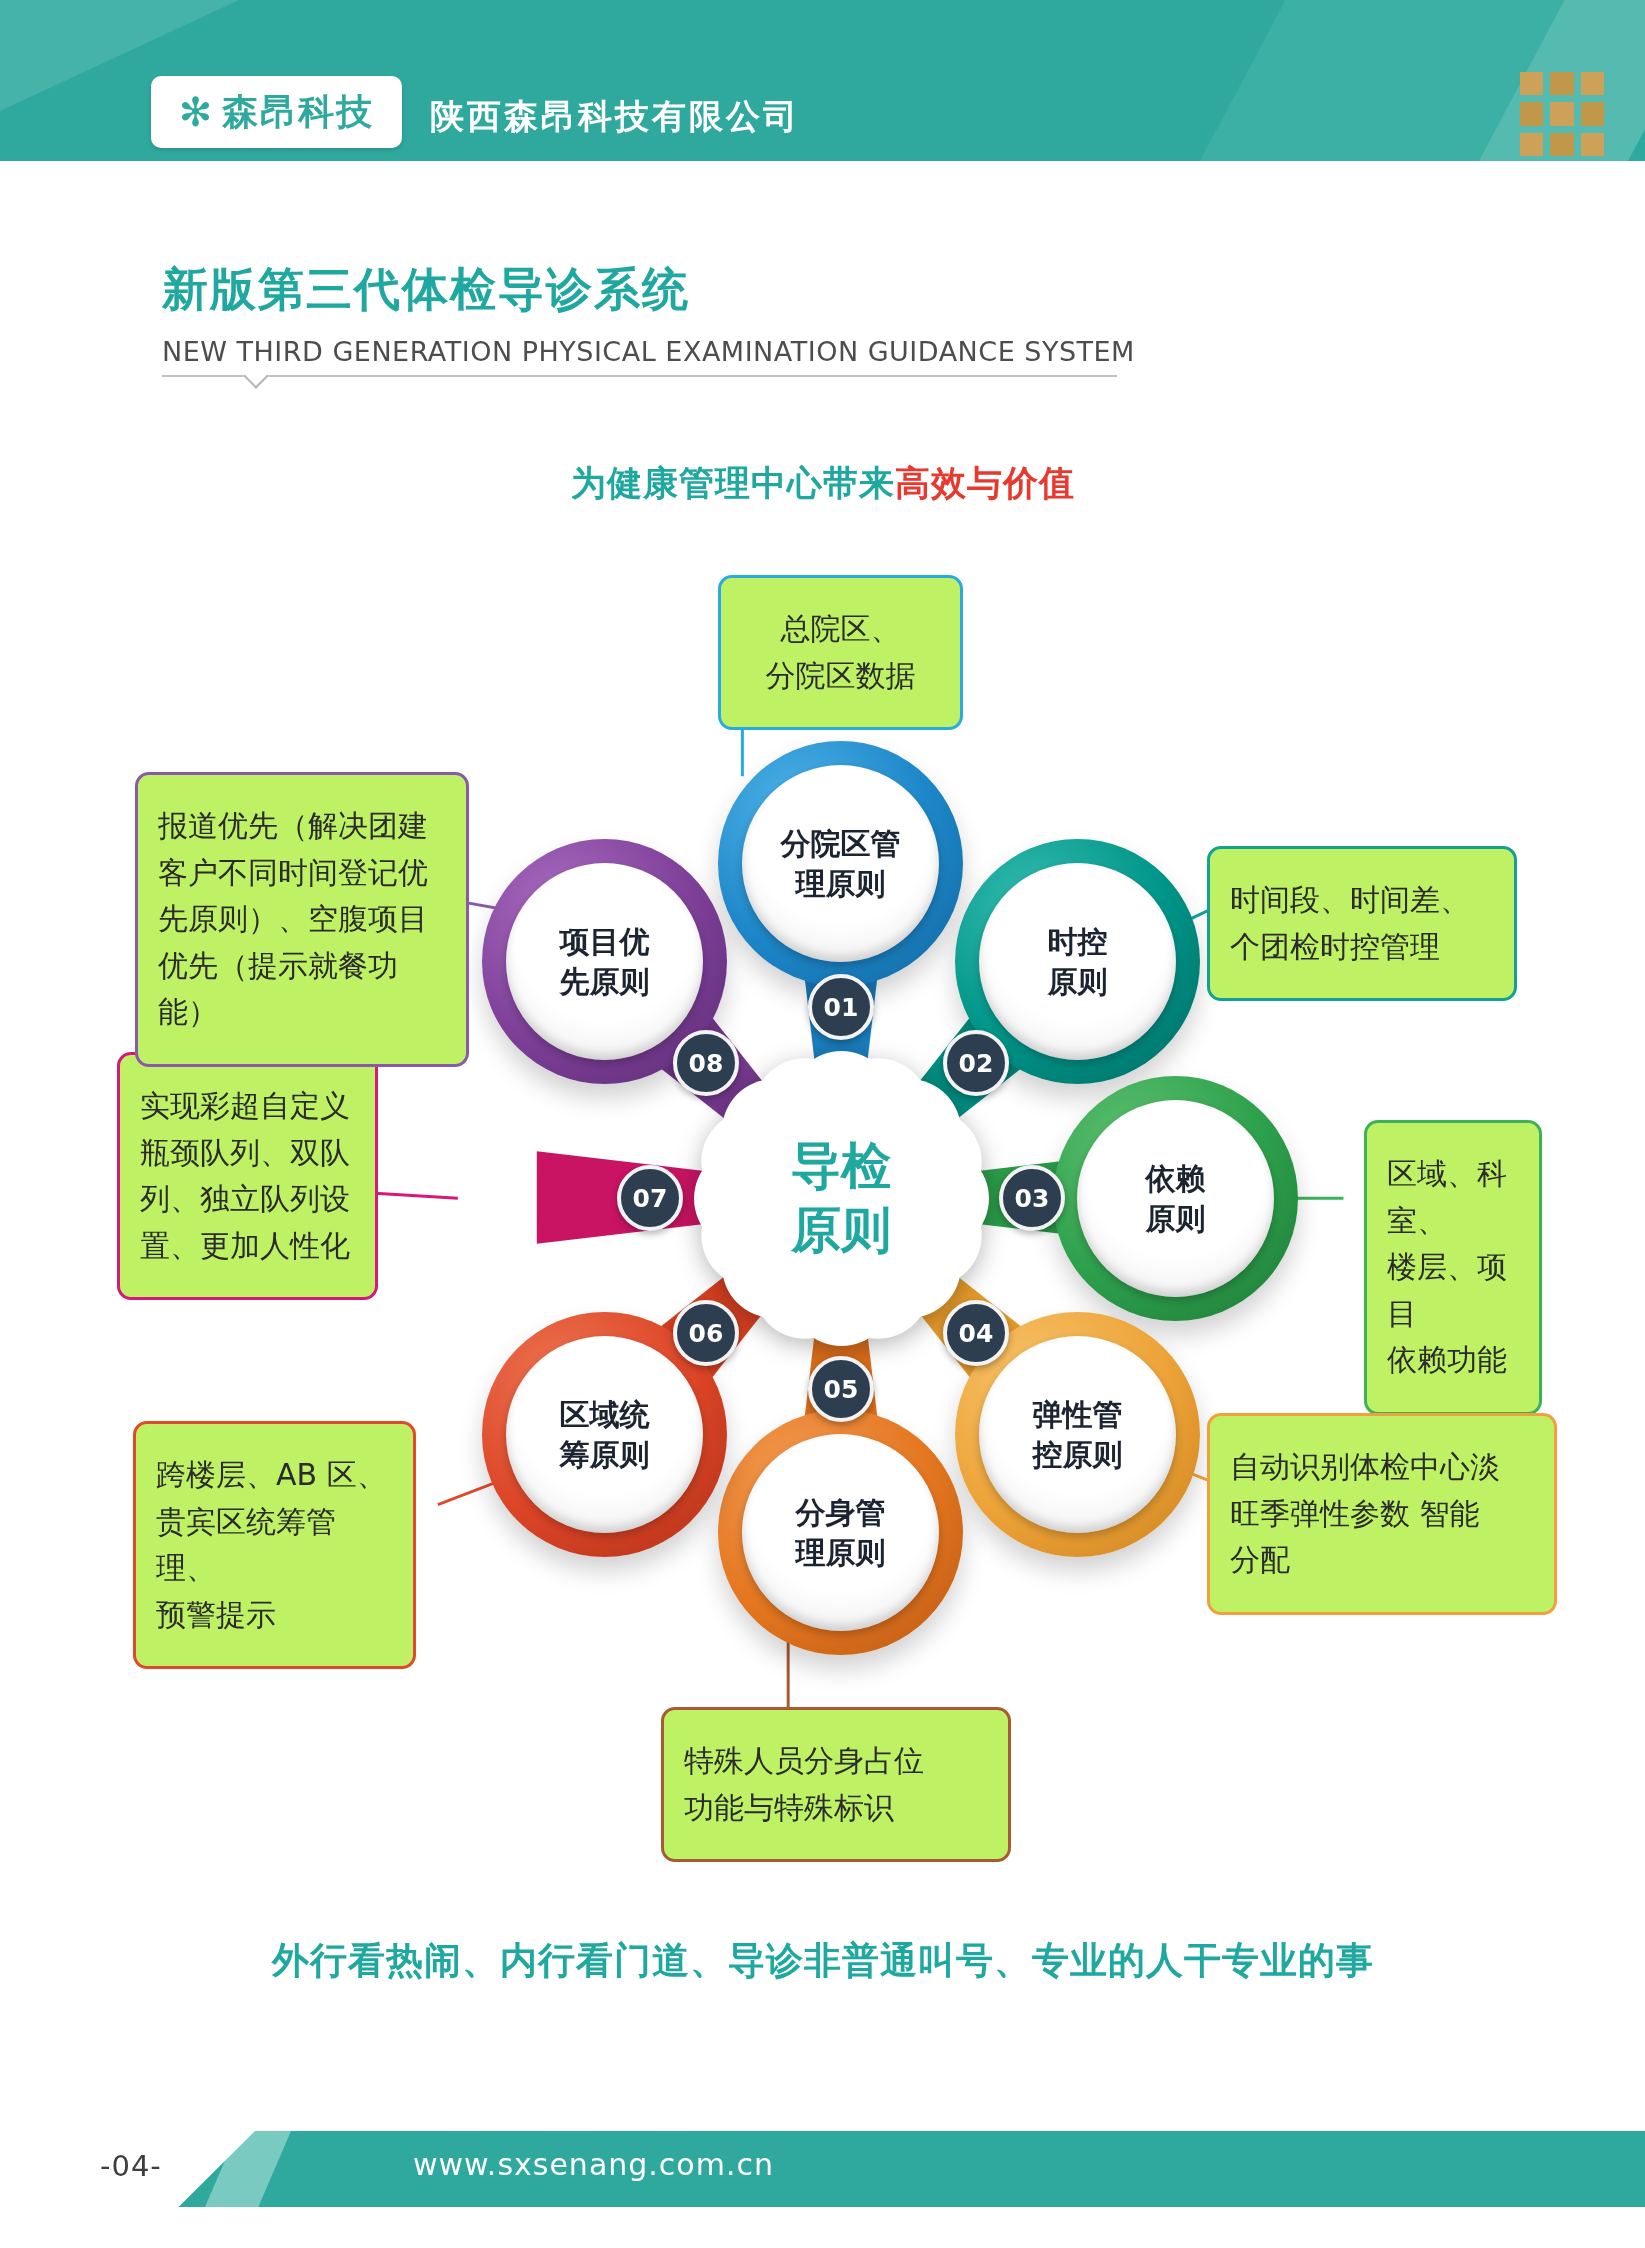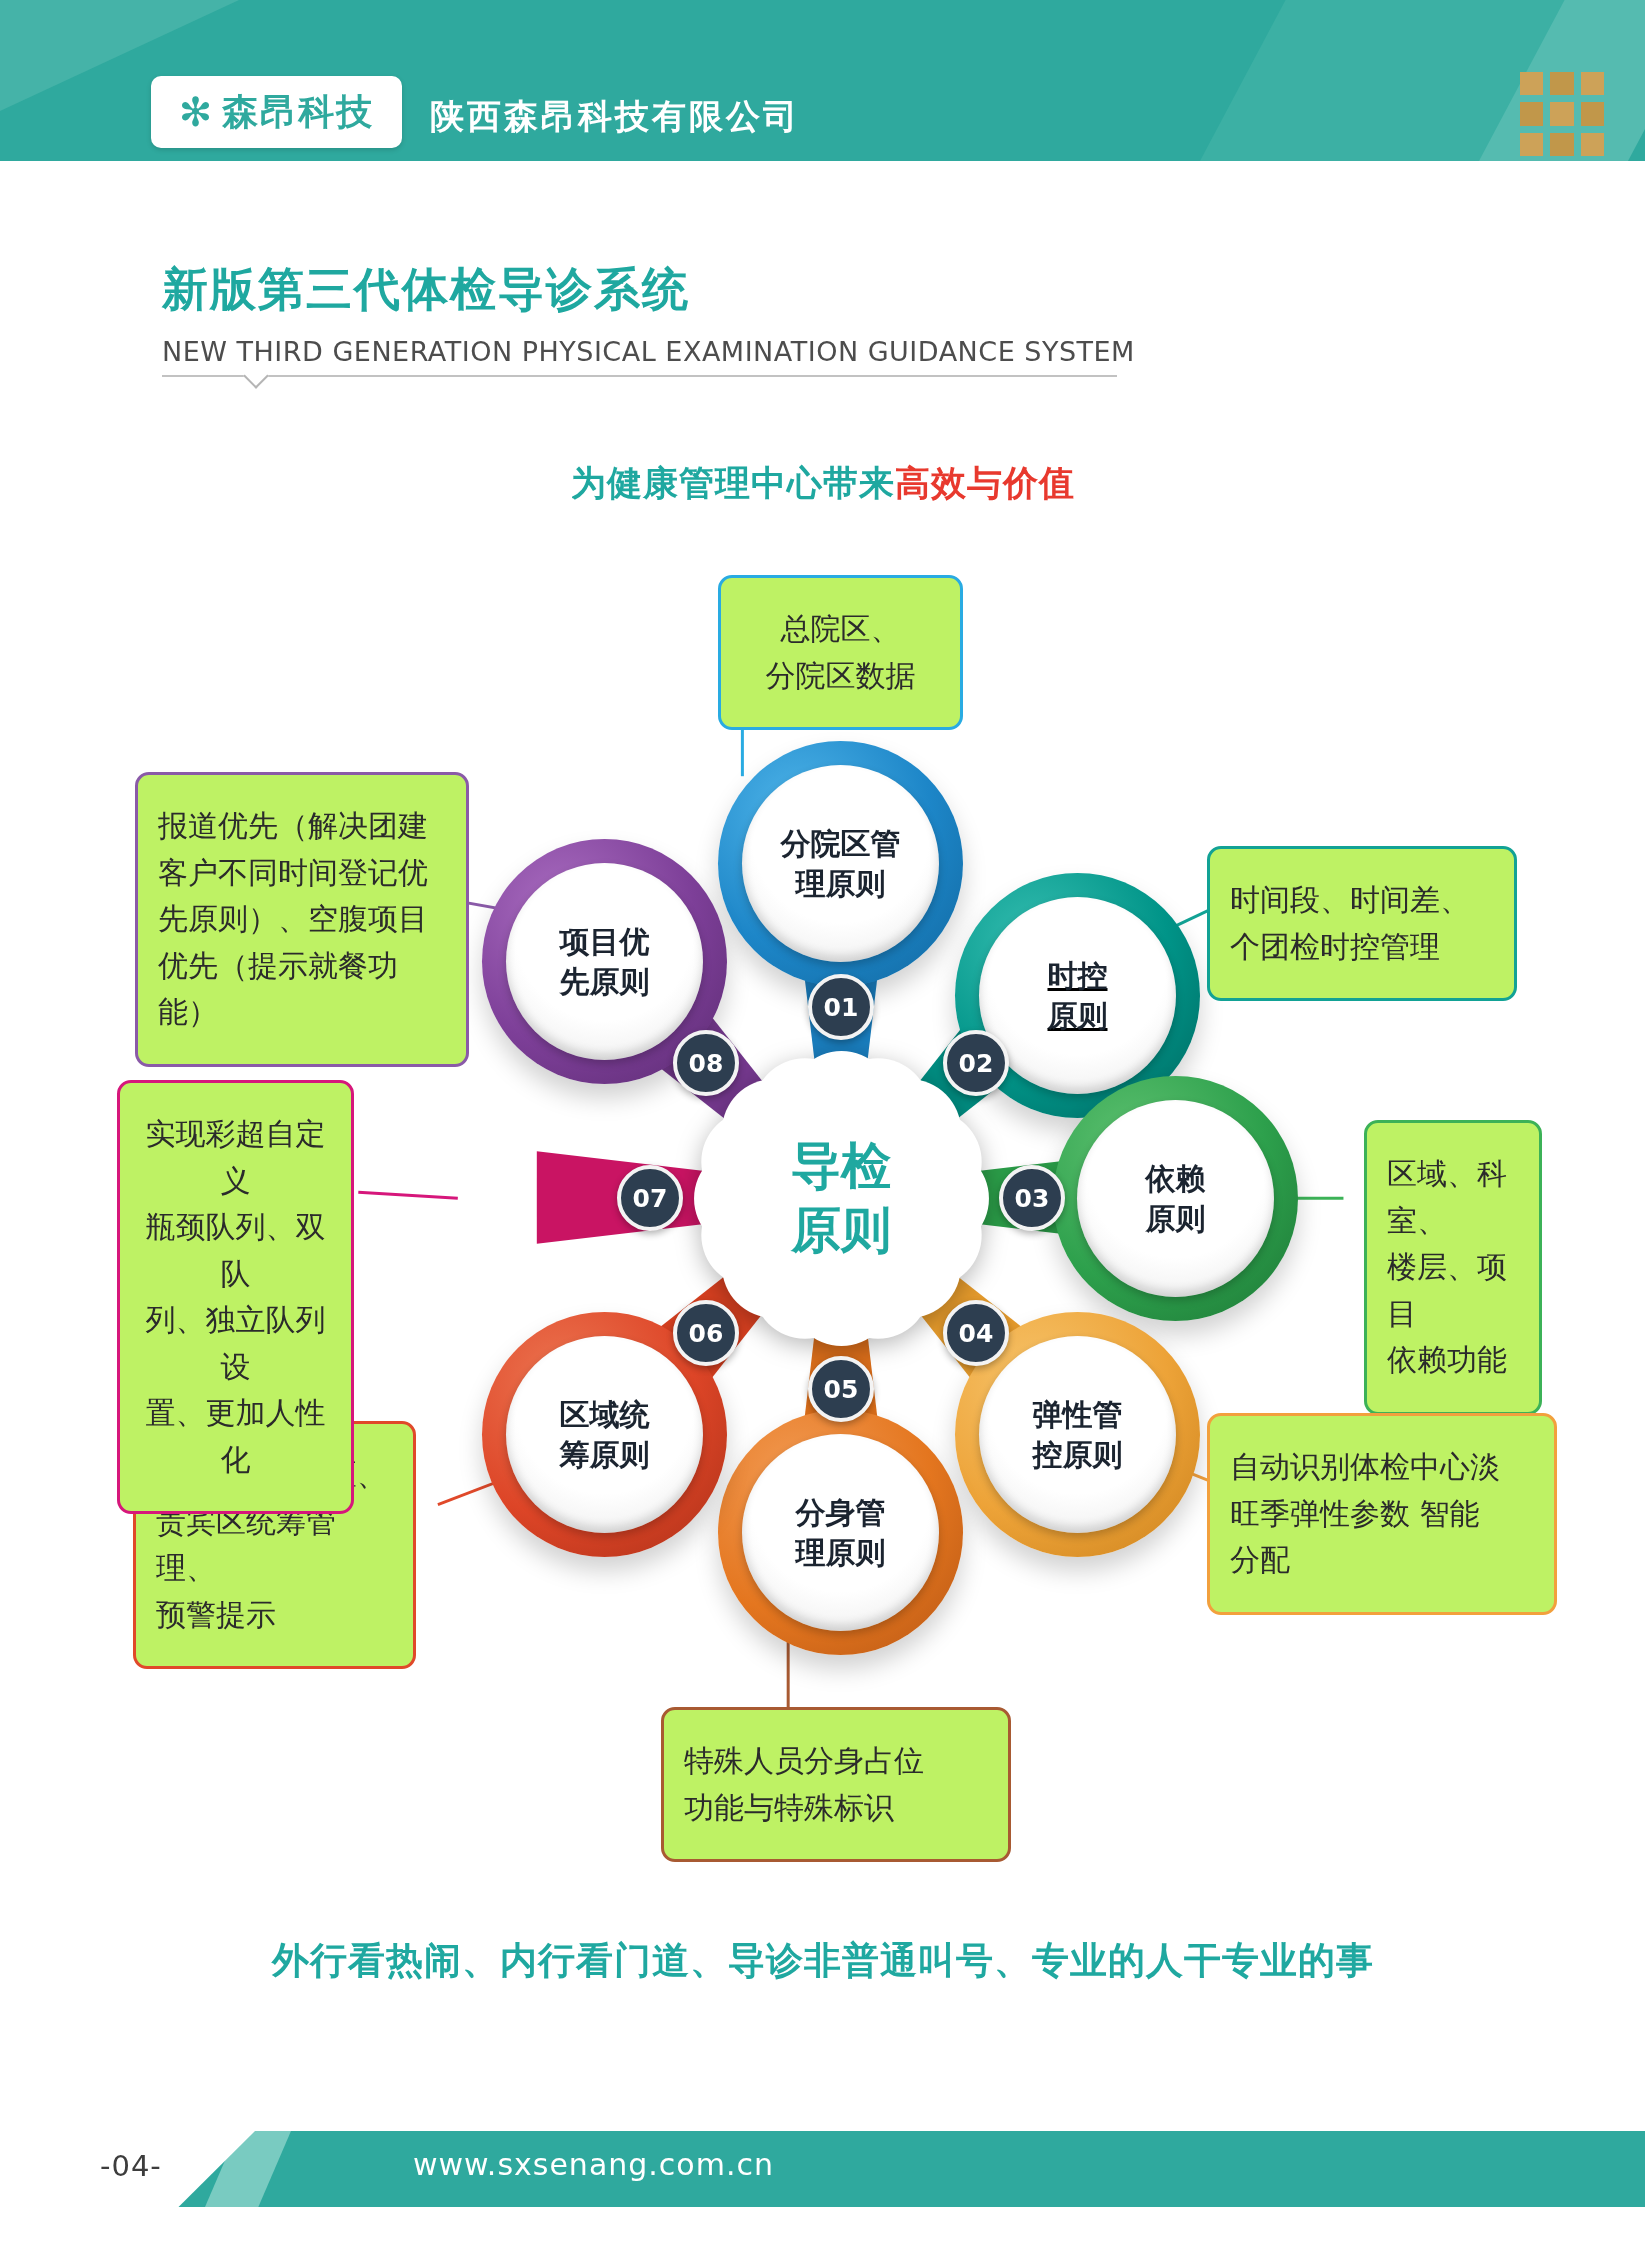--- a/index.html
+++ b/index.html
@@ -44,21 +44,21 @@
   .stem-3{ transform:rotate(0deg);    background:#2b9c48; }
   .stem-4{ transform:rotate(45deg);   background:#e49a2c; }
   .stem-5{ transform:rotate(90deg);   background:#d96d1a; }
   .stem-6{ transform:rotate(135deg);  background:#d43f20; }
   .stem-7{ transform:rotate(180deg);  background:#c91463; }
   .stem-8{ transform:rotate(-135deg); background:#74388d; }
 
   .ring { position:absolute; width:245px; height:245px; border-radius:50%; z-index:2;
           display:flex; align-items:center; justify-content:center; box-shadow:0 14px 24px rgba(0,0,0,.18); }
   .ring-1{ left:718px;  top:741px;  background:radial-gradient(circle at 32% 28%, #4db3e8 0%, #1d86c8 55%, #10659c 100%); }
-  .ring-2{ left:955px;  top:873px;  background:radial-gradient(circle at 32% 28%, #35bdb0 0%, #009488 55%, #00655d 100%);text-decoration:underline; }
+  .ring-2{ left:955px;  top:839px;  background:radial-gradient(circle at 32% 28%, #35bdb0 0%, #009488 55%, #00655d 100%); }
   .ring-3{ left:1053px; top:1076px; background:radial-gradient(circle at 32% 28%, #5cc06f 0%, #2da04c 55%, #1c7434 100%); }
   .ring-4{ left:955px;  top:1312px; background:radial-gradient(circle at 32% 28%, #f6c268 0%, #eda338 55%, #c97f1a 100%); }
   .ring-5{ left:718px;  top:1410px; background:radial-gradient(circle at 32% 28%, #f29a52 0%, #e4761f 55%, #b55513 100%); }
   .ring-6{ left:482px;  top:1312px; background:radial-gradient(circle at 32% 28%, #ec7450 0%, #dd4527 55%, #a92f17 100%); }
   .ring-7{ left:384px;  top:1076px; background:radial-gradient(circle at 32% 28%, #e85a9b 0%, #d41a6b 55%, #9c0f4c 100%); }
   .ring-8{ left:482px;  top:839px;  background:radial-gradient(circle at 32% 28%, #a96cc0 0%, #7d3f98 55%, #5a2a70 100%); }
 
   .petal-inner { width:197px; height:197px; border-radius:50%;
                  background:radial-gradient(circle at 50% 35%, #ffffff 55%, #e7e7e7 100%);
                  box-shadow:inset 0 -6px 10px rgba(0,0,0,.14), 0 4px 8px rgba(0,0,0,.22);
@@ -82,21 +82,21 @@
 
   .callout { position:absolute; box-sizing:border-box; background:#bef264; border:3px solid #999;
              border-radius:14px; padding:28px 20px; font-size:30px; line-height:1.55; color:#2b2b2b;
              white-space:pre-line; z-index:6; }
   .c1{ left:718px;  top:575px;  width:245px; text-align:center; }
   .c2{ left:1207px; top:846px;  width:310px; }
   .c3{ left:1364px; top:1120px; width:178px; }
   .c4{ left:1207px; top:1413px; width:350px; }
   .c5{ left:661px;  top:1707px; width:350px; }
   .c6{ left:133px;  top:1421px; width:283px; }
-  .c7{ left:117px;  top:1080px; width:237px;text-align:center; }
+  .c7{ left:117px;  top:1052px; width:261px; }
   .c8{ left:135px;  top:772px;  width:334px; }
 
   
   .slogan { position:absolute; left:0; top:1936px; width:1646px; text-align:center;
             font-size:37px; font-weight:bold; color:#1fa8a0; letter-spacing:1px; }
 
   .footer { position:absolute; left:0; top:2131px; width:100%; height:76px; background:#2fa99e; overflow:hidden; }
   .footer-accent { position:absolute; left:205px; top:0; width:86px; height:100%; background:#79cbc1;
                    clip-path:polygon(38% 0,100% 0,62% 100%,0 100%); }
   .footer-notch { position:absolute; left:0; top:0; width:255px; height:100%; background:#fff;

